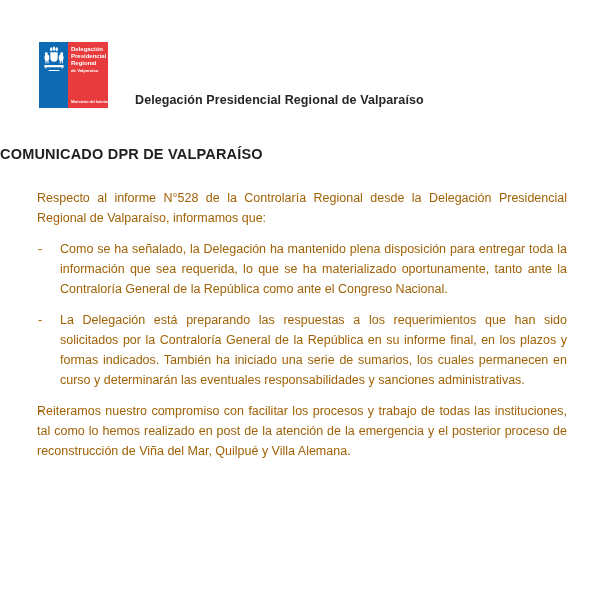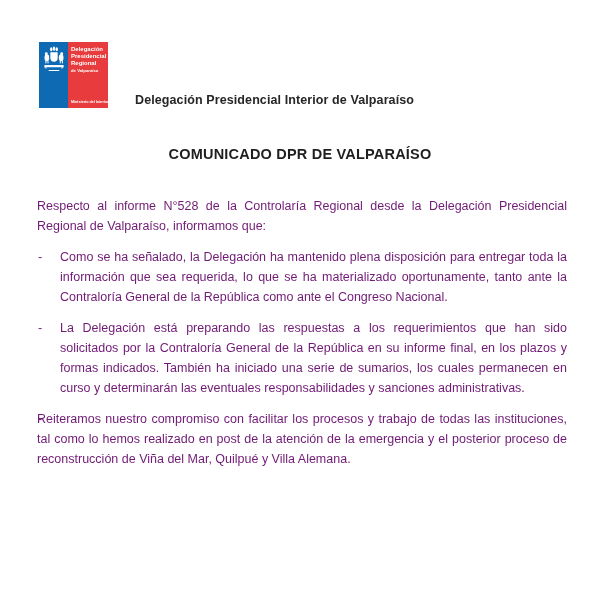--- a/index.html
+++ b/index.html
@@ -18,27 +18,27 @@
     position:absolute;left:3px;bottom:4px;color:#ffffff;font-weight:bold;
     font-size:7.4px;line-height:8px;white-space:nowrap;
     transform:scale(0.5);transform-origin:left bottom;width:200%;
   }
   
   .org-header{
     position:absolute;left:135px;top:93px;
     font-size:12.5px;font-weight:bold;color:#262626;letter-spacing:0.1px;
   }
   .doc-title{
-    position:absolute;left:0;top:146px;width:600px;text-align:center;
+    position:absolute;left:0;top:146px;width:600px;
     font-size:14.5px;font-weight:bold;color:#1f1f1f;letter-spacing:0.2px;
   }
   
   .body-text{
-    position:absolute;left:37px;top:196px;width:530px;
-    font-size:12.5px;line-height:20px;text-align:justify;color:#701a75;
+    position:absolute;left:37px;top:188px;width:530px;
+    font-size:12.5px;line-height:20px;text-align:justify;color:#a16207;
   }
   .body-text p{margin:0 0 11px 0;}
   ul.dash-list{list-style:none;margin:0;padding:0;}
   ul.dash-list li{position:relative;padding-left:23px;margin:0 0 11px 0;}
   ul.dash-list li .marker{position:absolute;left:1px;top:0;}
   .closing{margin-bottom:0 !important;}
 </style>
 </head>
 <body>
 
@@ -79,21 +79,21 @@
       <div class="brand">
         <div class="brand-line">Delegación</div>
         <div class="brand-line">Presidencial</div>
         <div class="brand-line">Regional</div>
         <div class="brand-sub">de Valparaíso</div>
       </div>
       <div class="ministry">Ministerio del Interior</div>
     </div>
   </div>
 
-  <div class="org-header">Delegación Presidencial Interior de Valparaíso</div>
+  <div class="org-header">Delegación Presidencial Regional de Valparaíso</div>
 
   <div class="doc-title">COMUNICADO DPR DE VALPARAÍSO</div>
 
   <div class="body-text">
     <p>Respecto al informe N°528 de la Controlaría Regional desde la Delegación Presidencial Regional de Valparaíso, informamos que:</p>
     <ul class="dash-list">
       <li>
         <span class="marker">-</span>
         <span>Como se ha señalado, la Delegación ha mantenido plena disposición para entregar toda la información que sea requerida, lo que se ha materializado oportunamente, tanto ante la Contraloría General de la República como ante el Congreso Nacional.</span>
       </li>

